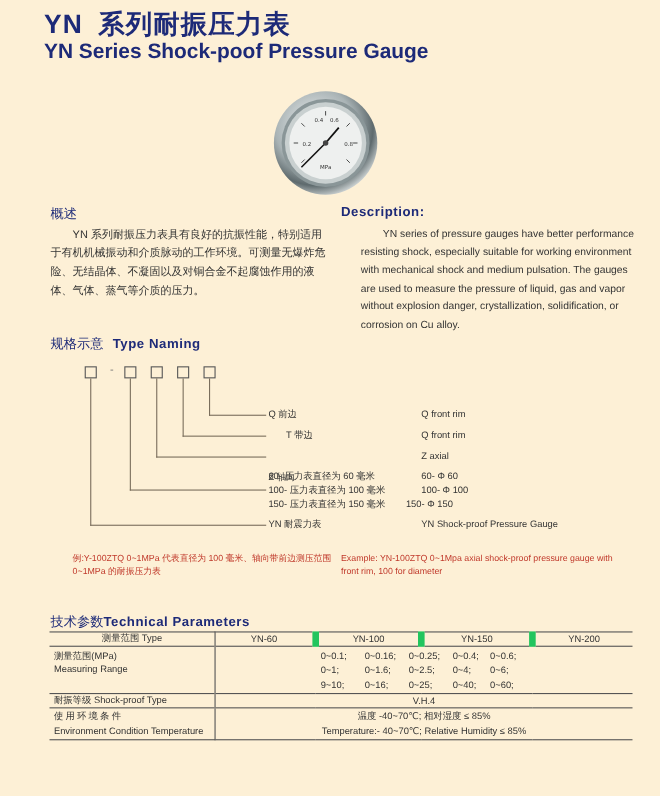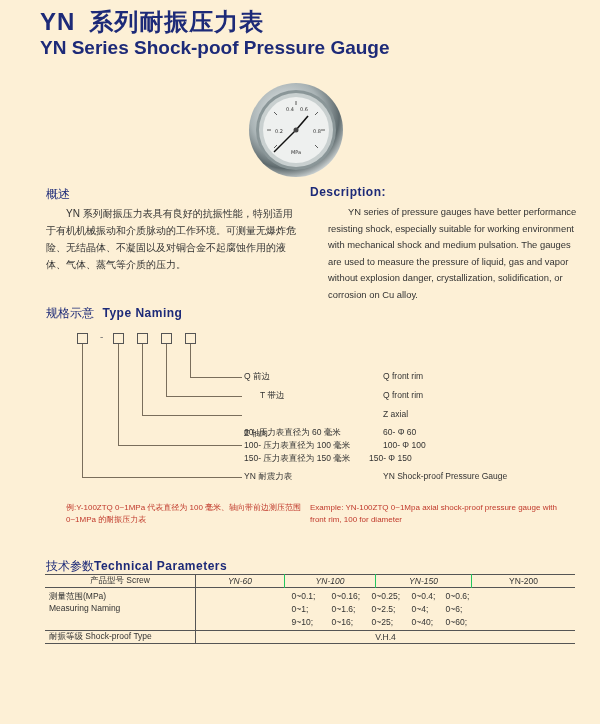--- a/index.html
+++ b/index.html
@@ -23,21 +23,21 @@
   .dash { font-size:10px; color:#777; }
   .lbl { font-size:8.5px; color:#333; white-space:nowrap; }
   .lbl-en { font-size:8.5px; color:#333; white-space:nowrap; }
   .ex { font-size:8px; color:#c0392b; line-height:12px; }
 
   table.spec { position:absolute; left:45px; top:574px; width:530px; border-collapse:collapse; font-size:8.5px; color:#333; }
   table.spec td { border-top:1.3px solid #555; padding:0 4px; text-align:center; height:12px; white-space:nowrap; }
   table.spec tr:last-child td { border-bottom:1.3px solid #555; }
   table.spec td.c1 { text-align:left; border-right:1px solid #555; width:142px; }
   table.spec td.c1.center { text-align:center; }
-  table.spec td.vb { border-right:1px solid #22c55e;font-style:italic; }
+  table.spec td.vb { border-right:6px solid #22c55e; }
   .range-grid { display:grid; grid-template-columns:40px 40px 40px 34px 34px; justify-content:center; text-align:left; line-height:13px; }
 </style>
 </head>
 <body>
 
 <div class="abs title-cn">
   <span class="yn">YN</span><span>系列耐振压力表</span>
 </div>
 <div class="abs title-en">YN Series Shock-poof Pressure Gauge</div>
 
@@ -128,30 +128,30 @@
 <div class="abs ex" style="left:66px;top:502px;width:240px;">例:Y-100ZTQ   0~1MPa 代表直径为 100 毫米、轴向带前边测压范围 0~1MPa 的耐振压力表</div>
 <div class="abs ex" style="left:310px;top:502px;width:250px;">Example:  YN-100ZTQ    0~1Mpa    axial shock-proof pressure gauge with front rim, 100 for diameter</div>
 
 <div class="abs" style="left:46px;top:556px;white-space:nowrap;">
   <span class="h-cn">技术参数</span><span class="h-en">Technical Parameters</span>
 </div>
 
 <table class="spec">
   <tbody>
       <tr>
-    <td class="c1 center">产品型号   Screw</td>
+    <td class="c1 center">测量范围   Type</td>
     <td class="vb" style="width:80px;">YN-60</td>
     <td class="vb" style="width:82px;">YN-100</td>
     <td class="vb" style="width:87px;">YN-150</td>
     <td>YN-200</td>
   </tr>
   <tr>
     <td class="c1" style="line-height:12px;padding-top:2px;padding-bottom:16px;">
       <div>测量范围(MPa)</div>
-      <div>Measuring Naming</div>
+      <div>Measuring Range</div>
     </td>
     <td colspan="4" style="padding-top:2px;padding-bottom:1px;">
       <div class="range-grid">
         <span>0~0.1;</span>
         <span>0~0.16;</span>
         <span>0~0.25;</span>
         <span>0~0.4;</span>
         <span>0~0.6;</span>
         <span>0~1;</span>
         <span>0~1.6;</span>
@@ -163,14 +163,24 @@
         <span>0~25;</span>
         <span>0~40;</span>
         <span>0~60;</span>
       </div>
     </td>
   </tr>
   <tr>
     <td class="c1">耐振等级 Shock-proof  Type</td>
     <td colspan="4">V.H.4</td>
   </tr>
+  <tr>
+    <td class="c1" style="line-height:13px;padding-top:1px;padding-bottom:1px;">
+      <div style="letter-spacing:2px;">使用环境条件</div>
+      <div>Environment Condition  Temperature</div>
+    </td>
+    <td colspan="4" style="line-height:13px;">
+      <div>温度 -40~70℃;  相对湿度 ≤ 85%</div>
+      <div>Temperature:- 40~70℃;  Relative Humidity ≤ 85%</div>
+    </td>
+  </tr>
 </tbody>
   </table>
 
 </body></html>

